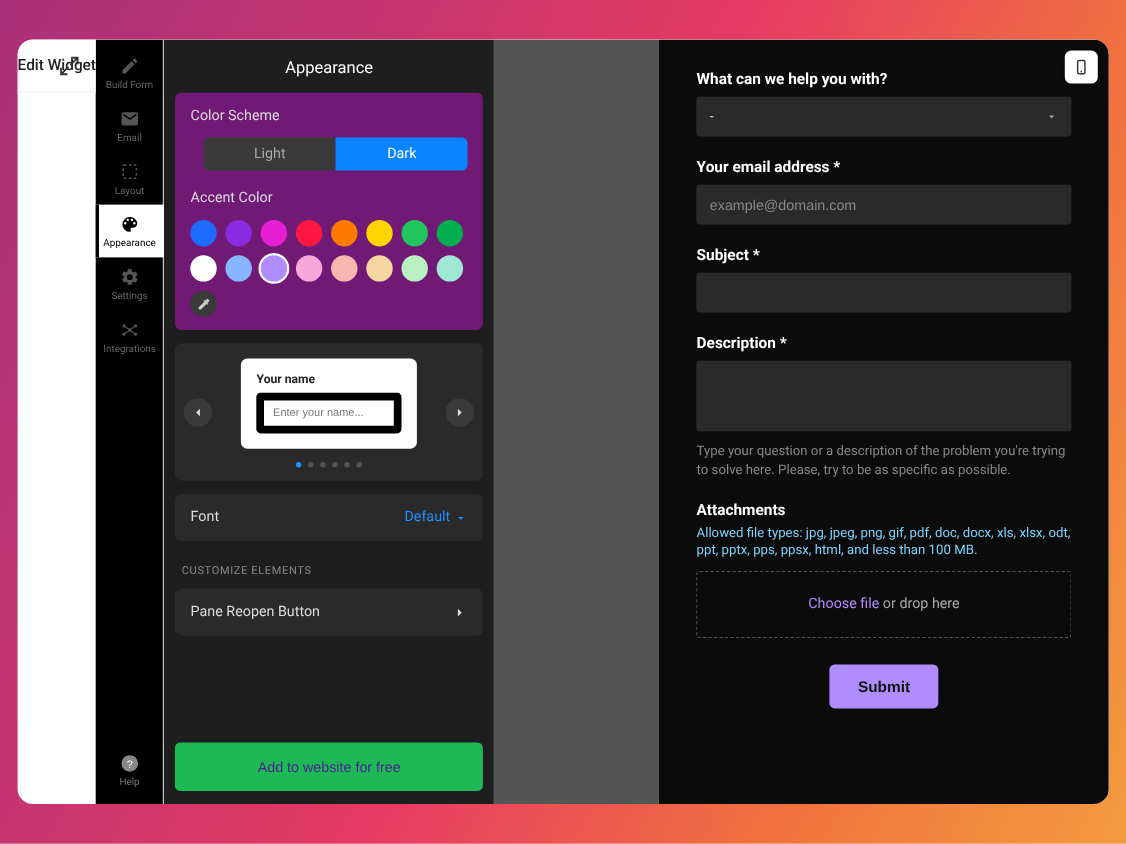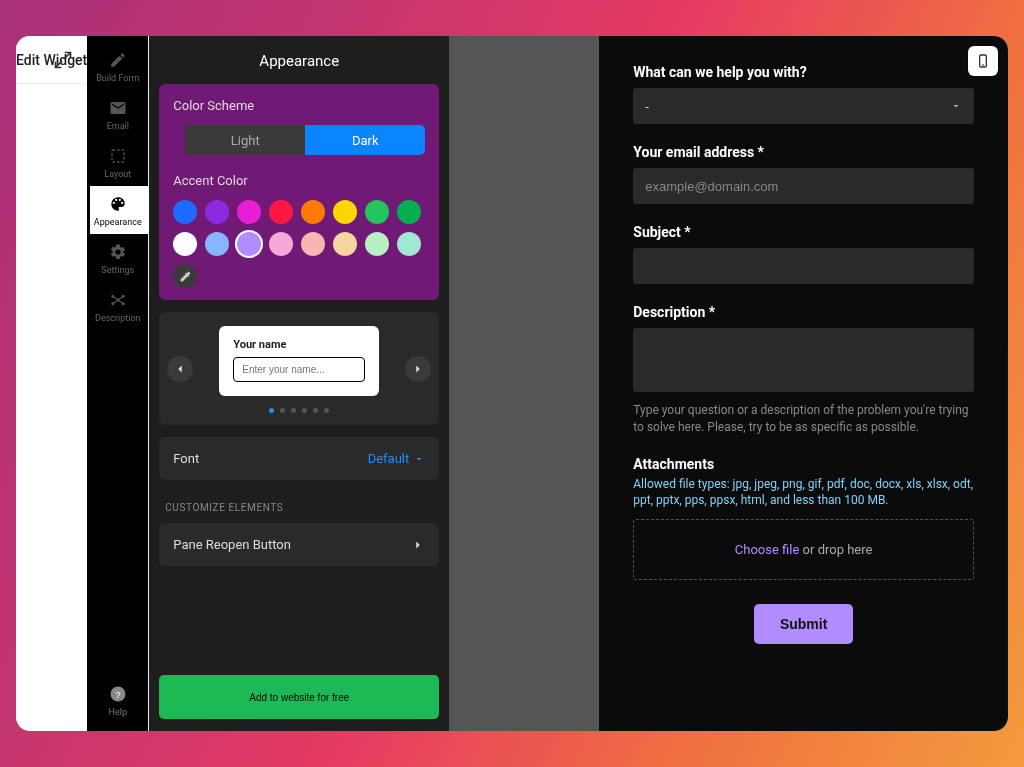--- a/index.html
+++ b/index.html
@@ -39,36 +39,36 @@
   .toggle-btn.right { border-radius:0 5px 5px 0; }
   .toggle-btn.active { background:#0a84ff; color:#fff; }
   .swatches { display:flex; flex-wrap:wrap; gap:8px; }
   .swatch { width:24px; height:24px; border-radius:50%; cursor:pointer; position:relative;}
   .swatch.selected { box-shadow:0 0 0 2px #fff; }
   .swatch.white { background:#fff; }
   .swatch.eyedrop { background:#3a3a3a; display:flex; align-items:center; justify-content:center; color:#ccc; }
   .preview-area { background:#2a2a2a; border-radius:6px; margin-bottom:12px; padding:14px 10px 12px; position:relative;}
   .preview-box { background:#fff; border-radius:6px; width:160px; margin:0 auto; padding:12px 14px 14px; }
   .preview-label { font-size:11px; font-weight:700; color:#222; margin-bottom:6px;}
-  .preview-input { width:100%; border:1px solid #000000; border-radius:4px; font-size:10px; color:#bbb; padding:6px 8px; background:#fff;}
+  .preview-input { width:100%; border:7px solid #000000; border-radius:4px; font-size:10px; color:#bbb; padding:6px 8px; background:#fff;}
   .carousel-nav { position:absolute; top:50%; transform:translateY(-50%); width:26px; height:26px; border-radius:50%; background:#3a3a3a; display:flex; align-items:center; justify-content:center; color:#ddd; cursor:pointer;}
   .carousel-nav.left { left:8px; }
   .carousel-nav.right { right:8px;}
   .dots { display:flex; gap:6px; justify-content:center; margin-top:12px;}
   .dot { width:5px; height:5px; border-radius:50%; background:#555;}
   .dot.active { background:#1e90ff; }
   .font-row { display:flex; align-items:center; justify-content:space-between; background:#2a2a2a; border-radius:6px; padding:14px 14px; margin-bottom:12px; cursor:pointer;}
   .font-row .lbl { font-size:13px; color:#ddd;}
   .font-row .val { font-size:13px; color:#1e90ff; display:flex; align-items:center; gap:4px;}
   .section-title { font-size:10px; letter-spacing:0.6px; color:#888; padding:10px 6px 10px; }
   .list-row { background:#2a2a2a; border-radius:6px; padding:14px 14px; margin-bottom:10px; display:flex; align-items:center; justify-content:space-between; cursor:pointer;}
   .list-row .lbl { font-size:13px; color:#ddd;}
   .chev { color:#ddd; }
   .cta { margin:8px 10px 12px; }
-  .cta-btn { width:100%; height:44px; background:#1db954; color:#000000; font-size:10px; font-weight:500; border:none; border-radius:5px; cursor:pointer;margin-top:24px;}
+  .cta-btn { width:100%; height:44px; background:#1db954; color:#4c1d95; font-size:13px; font-weight:500; border:none; border-radius:5px; cursor:pointer;margin-top:24px;}
   
   .gutter { width:150px; background:#555; }
   
   .preview { flex:1; background:#0b0b0b; position:relative; padding:28px 34px 20px; overflow:auto; color:#ddd;}
   .device-toggle { position:absolute; top:10px; right:10px; width:30px; height:30px; border-radius:6px; background:#fff; display:flex; align-items:center; justify-content:center; cursor:pointer; color:#333; box-shadow:0 1px 3px rgba(0,0,0,.3);}
   .field-label { font-size:14px; font-weight:700; color:#fff; margin-bottom:8px; }
   .field-block { margin-bottom:20px;}
   .select, .tinput, .tarea { width:100%; background:#2a2a2a; border:none; border-radius:3px; color:#ddd; font-size:13px; padding:10px 12px;}
   .select { height:36px; display:flex; align-items:center; justify-content:space-between; cursor:pointer;}
   .tinput { height:36px; }
@@ -143,21 +143,21 @@
         <span class="icon">
             <svg viewBox="0 0 24 24" width="18" height="18" fill="currentColor">
               <circle cx="12" cy="12" r="2"></circle>
               <circle cx="5" cy="7" r="2"></circle>
               <circle cx="19" cy="7" r="2"></circle>
               <circle cx="5" cy="17" r="2"></circle>
               <circle cx="19" cy="17" r="2"></circle>
               <path d="M11 11 6.5 8M13 11l4.5-3M11 13 6.5 16M13 13l4.5 3" stroke="currentColor" stroke-width="1.5" fill="none"></path>
             </svg>
           </span>
-        <span class="label">Description</span>
+        <span class="label">Integrations</span>
       </div>
       <div class="nav-spacer"></div>
       <div class="help-item">
         <span class="icon">
             <svg viewBox="0 0 24 24" width="18" height="18" fill="currentColor">
               <circle cx="12" cy="12" r="10" fill="#888"></circle>
               <text x="12" y="17" text-anchor="middle" font-size="13" fill="#fff" font-family="Arial">?</text>
             </svg>
           </span>
         <span class="label">Help</span>

